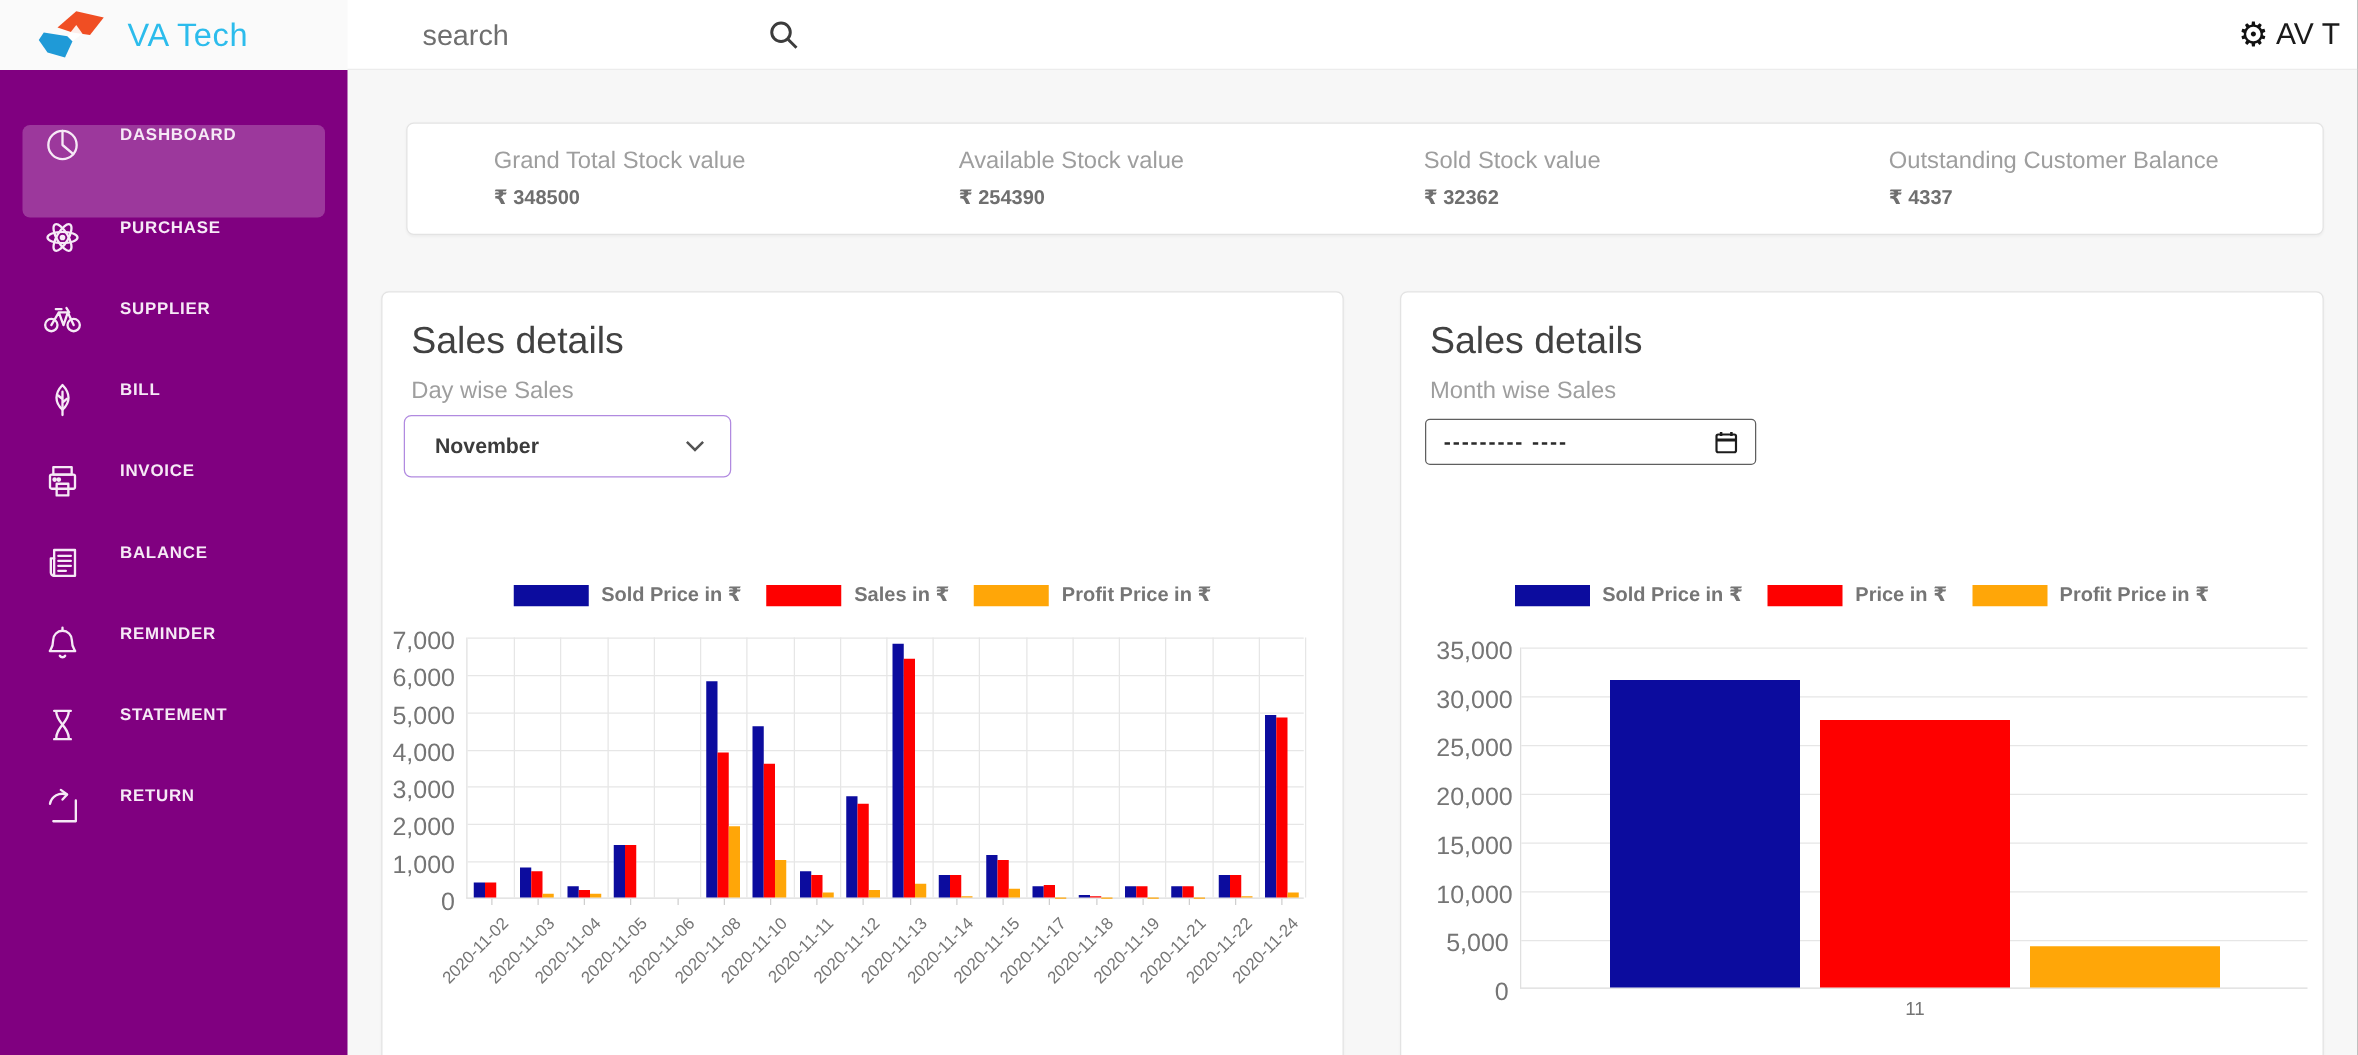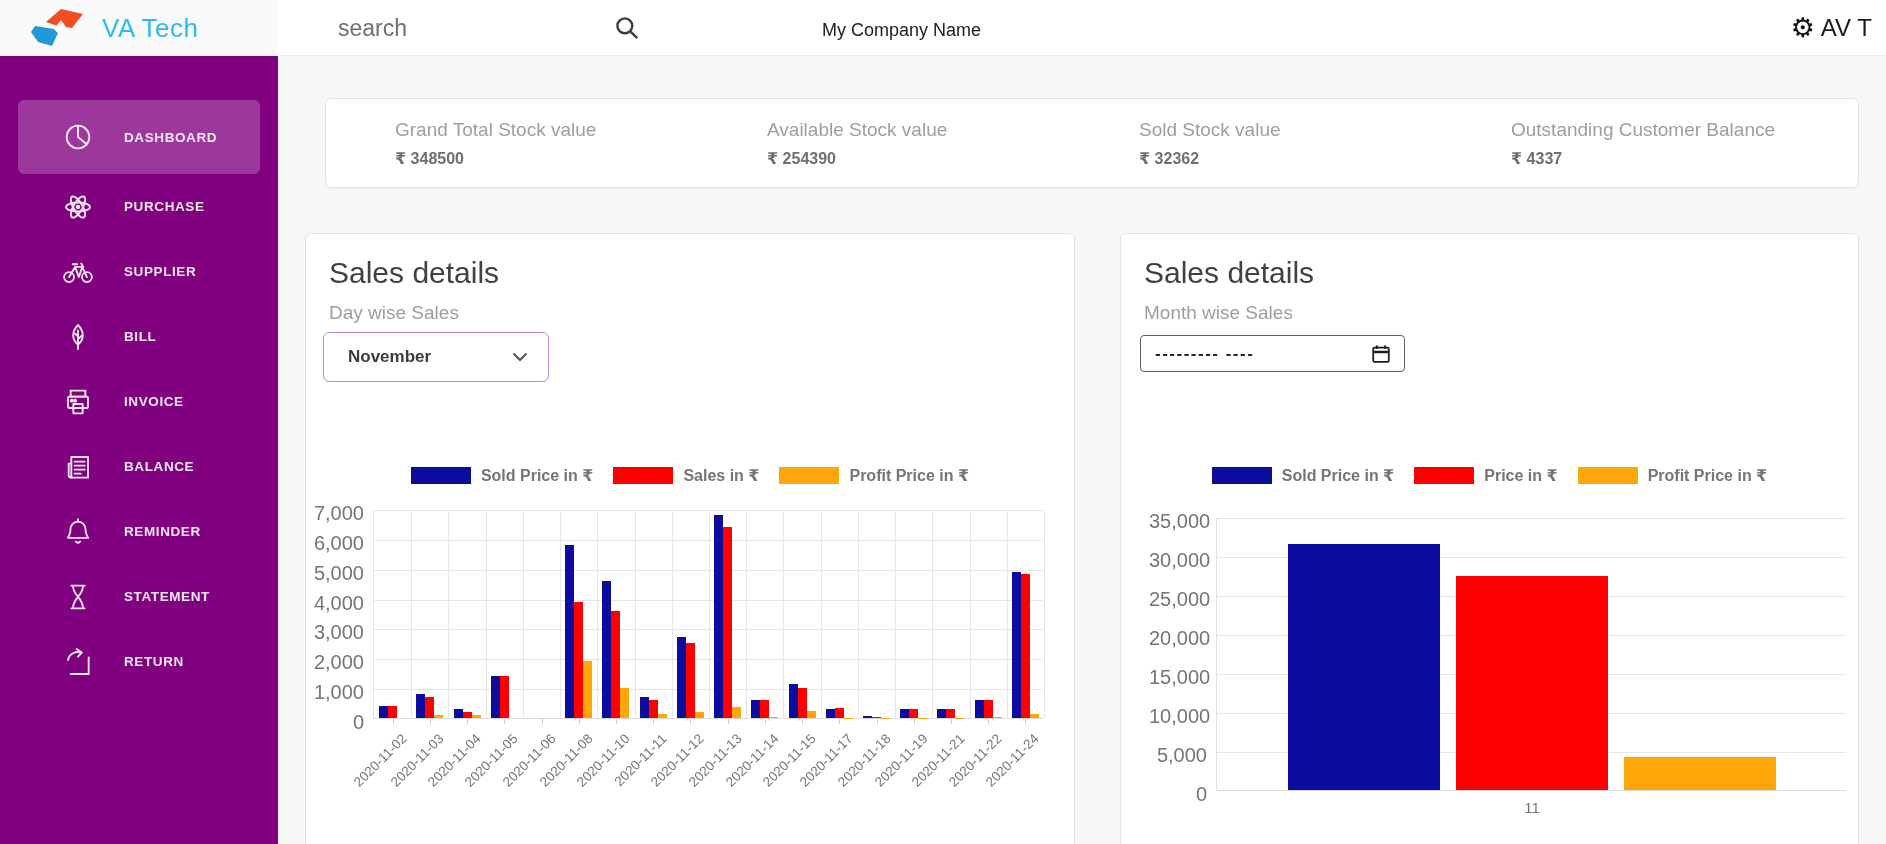--- a/index.html
+++ b/index.html
@@ -16,40 +16,40 @@
   .search-input::placeholder { color:#6f6f6f; }
   .search-btn { position:absolute; left:275px; top:14px; background:none; border:none; cursor:pointer; }
   .company-name { position:absolute; left:822px; top:0; height:56px; line-height:60px; font-size:18px; color:#212121; }
   .user-area { position:absolute; right:14px; top:0; height:56px; display:flex; align-items:center; gap:6px; }
   .gear { font-size:27px; color:#111; line-height:1; cursor:pointer; }
   .user-label { font-size:24px; color:#1a1a1a; cursor:pointer; }
 
   
   .sidebar { position:absolute; left:0; top:56px; width:278px; height:788px; background:#800080; z-index:4; }
   .nav-list { list-style:none; padding-top:44px; }
-  .nav-item { height:65px; display:flex; align-items:center; margin:0 18px; border-radius:6px; padding-left:44px; cursor:pointer; }
+  .nav-item { height:65px; display:flex; align-items:flex-start; margin:0 18px; border-radius:6px; padding-left:16px; cursor:pointer; }
   .nav-item.active { background:rgba(255,255,255,0.22); height:74px; margin-bottom:0px; }
   .nav-item .icon { width:32px; height:32px; flex:0 0 32px; display:flex; align-items:center; justify-content:center; }
   .nav-item .lbl { margin-left:30px; color:#f6e9f6; font-size:13.5px; font-weight:bold; letter-spacing:.6px; }
 
   
   .main { position:absolute; left:278px; top:56px; width:1608px; height:788px; background:#f7f7f7; }
   .card { position:absolute; background:#fff; border:1px solid #e3e3e3; border-radius:6px; box-shadow:0 1px 2px rgba(0,0,0,0.04);padding-left:44px; }
 
   .stats-card { left:47px; top:42px; width:1534px; height:90px; display:flex; align-items:center; }
   .stat { width:383px; padding-left:25px; }
   .stat-label { font-size:19px; color:#9e9e9e; margin-bottom:8px; }
   .stat-value { font-size:16px; font-weight:bold; color:#6f6f6f; }
 
   .chart-card-left  { left:27px;  top:177px; width:770px; height:650px; }
   .chart-card-right { left:842px; top:177px; width:739px; height:650px; }
   .card-title { position:absolute; left:23px; top:22px; font-size:30px; color:#414141; font-weight:400; }
   .card-subtitle { position:absolute; left:23px; top:68px; font-size:19px; color:#9e9e9e; }
 
-  .month-select { position:absolute; left:17px; top:98px; width:226px; height:50px; border:1px solid #b18ae0; border-radius:6px; background:#fff; display:flex; align-items:center; justify-content:space-between; padding:0 20px 0 24px; cursor:pointer; }
+  .month-select { position:absolute; left:17px; top:98px; width:262px; height:50px; border:1px solid #b18ae0; border-radius:6px; background:#fff; display:flex; align-items:center; justify-content:space-between; padding:0 20px 0 24px; cursor:pointer; }
   .month-select .val { font-size:17px; font-weight:bold; color:#3c3c3c; }
 
   .date-input { position:absolute; left:19px; top:101px; width:265px; height:37px; border:1px solid #5f5f5f; border-radius:4px; background:#fff; display:flex; align-items:center; justify-content:space-between; padding:0 12px 0 14px; cursor:text; }
   .date-input .val { font-size:17px; color:#2b2b2b; letter-spacing:1.5px; font-weight:bold; }
 
   .legend { position:absolute; top:232px; left:0; right:0; display:flex; justify-content:center; gap:20px; }
   .legend-item { display:flex; align-items:center; gap:10px; cursor:pointer;font-weight:bold; }
   .legend-swatch { width:60px; height:17px; }
   .legend-text { font-size:16px; color:#757575; }
 
@@ -79,21 +79,20 @@
     </div>
     <div class="search-wrap">
       <input class="search-input" type="text" placeholder="search" style="">
       <button class="search-btn">
         <svg width="27" height="27" viewBox="0 0 24 24" fill="none" stroke="#3c3c3c" stroke-width="2.1">
           <circle cx="10.5" cy="10.5" r="6.6"></circle>
             <path d="M15.6 15.6 L21.5 21.5"></path>
         </svg>
       </button>
     </div>
-    <div class="company-name">My Company Name</div>
     <div class="user-area">
       <span class="gear">⚙</span>
       <span class="user-label">AV T</span>
     </div>
   </div>
 
   <nav class="sidebar">
     <ul class="nav-list" id="nav-list">
         <li class="nav-item active">
           <span class="icon">

